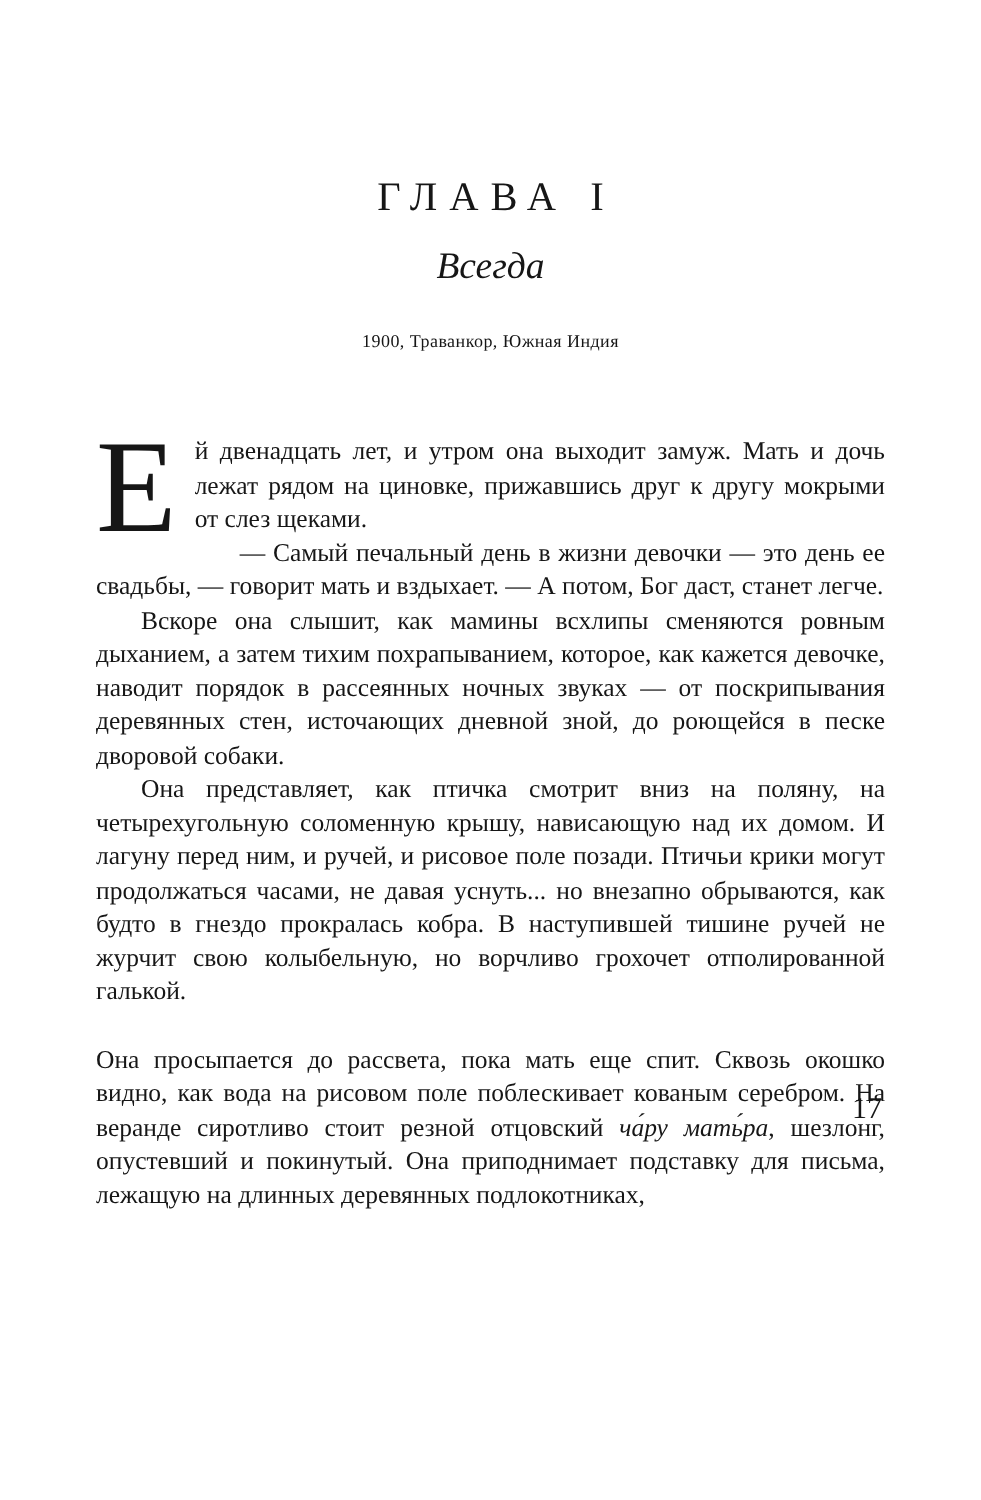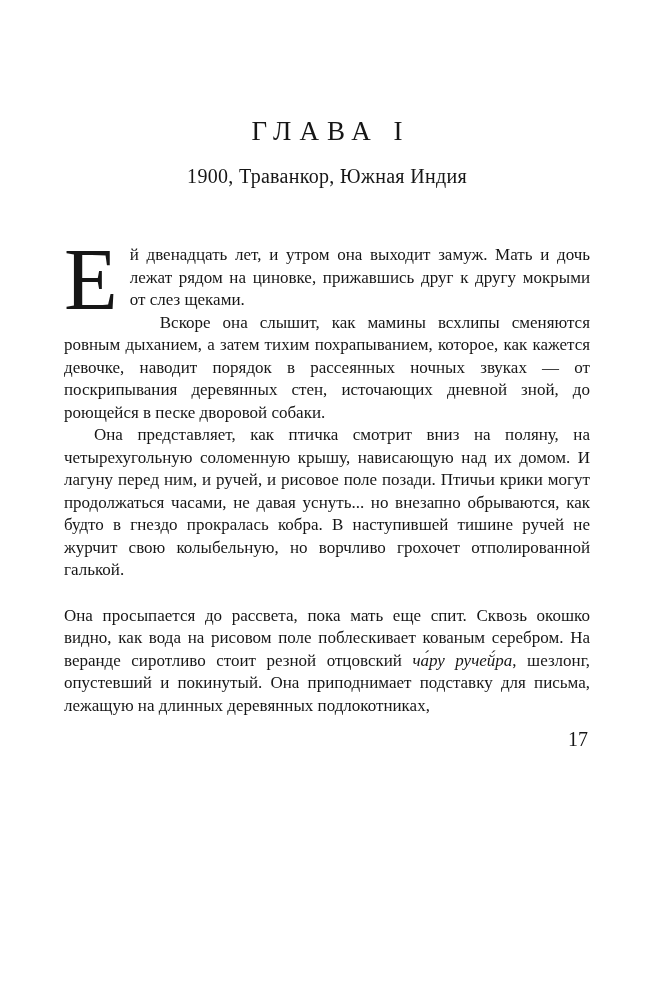--- a/index.html
+++ b/index.html
@@ -35,21 +35,21 @@
   .chapter-title {
     text-align: center;
     font-size: 25px;
     line-height: 1.15;
     font-style: italic;
     font-weight: normal;
     margin: 0 0 27px 0;
   }
   .dateline {
     text-align: center;
-    font-size: 20px;
+    font-size: 12px;
     line-height: 1.2;
     letter-spacing: 0.3px;
     margin: 0 0 56px 0;
   }
   .body-text {
     font-size: 17px;
     line-height: 22.5px;
     text-align: justify;
     text-justify: inter-word;
   }
@@ -80,25 +80,27 @@
     line-height: 1;
   }
 </style>
 </head>
 <body>
 
 <div class="page">
 
   <div class="chapter-label">ГЛАВА I</div>
 
+  <div class="chapter-title">Всегда</div>
 
   <div class="dateline">1900, Траванкор, Южная Индия</div>
 
   <div class="body-text">
       <p class="para"><span class="dropcap">Е</span><span>й двенадцать лет, и утром она выходит замуж. Мать и дочь лежат рядом на циновке, прижавшись друг к другу мокрыми от слез щеками.</span></p>
+      <p class="para indent"><span>— Самый печальный день в жизни девочки — это день ее свадьбы, — говорит мать и вздыхает. — А потом, Бог даст, станет легче.</span></p>
       <p class="para indent"><span>Вскоре она слышит, как мамины всхлипы сменяются ровным дыханием, а затем тихим похрапыванием, которое, как кажется девочке, наводит порядок в рассеянных ночных звуках — от поскрипывания деревянных стен, источающих дневной зной, до роющейся в песке дворовой собаки.</span></p>
       <p class="para indent"><span>Она представляет, как птичка смотрит вниз на поляну, на четырехугольную соломенную крышу, нависающую над их домом. И лагуну перед ним, и ручей, и рисовое поле позади. Птичьи крики могут продолжаться часами, не давая уснуть... но внезапно обрываются, как будто в гнездо прокралась кобра. В наступившей тишине ручей не журчит свою колыбельную, но ворчливо грохочет отполированной галькой.</span></p>
-      <p class="para section-start"><span>Она просыпается до рассвета, пока мать еще спит. Сквозь окошко видно, как вода на рисовом поле поблескивает кованым серебром. На веранде сиротливо стоит резной отцовский </span><span class="italic">ча́ру ручей́ра</span><span>, шезлонг, опустевший и покинутый. Она приподнимает подставку для письма, лежащую на длинных деревянных подлокотниках,</span></p>
+      <p class="para section-start"><span>Она просыпается до рассвета, пока мать еще спит. Сквозь окошко видно, как вода на рисовом поле поблескивает кованым серебром. На веранде сиротливо стоит резной отцовский </span><span class="italic">ча́ру мать́ра</span><span>, шезлонг, опустевший и покинутый. Она приподнимает подставку для письма, лежащую на длинных деревянных подлокотниках,</span></p>
     </div>
 
   <div class="page-number">17</div>
 
 </div>
 
 </body></html>

